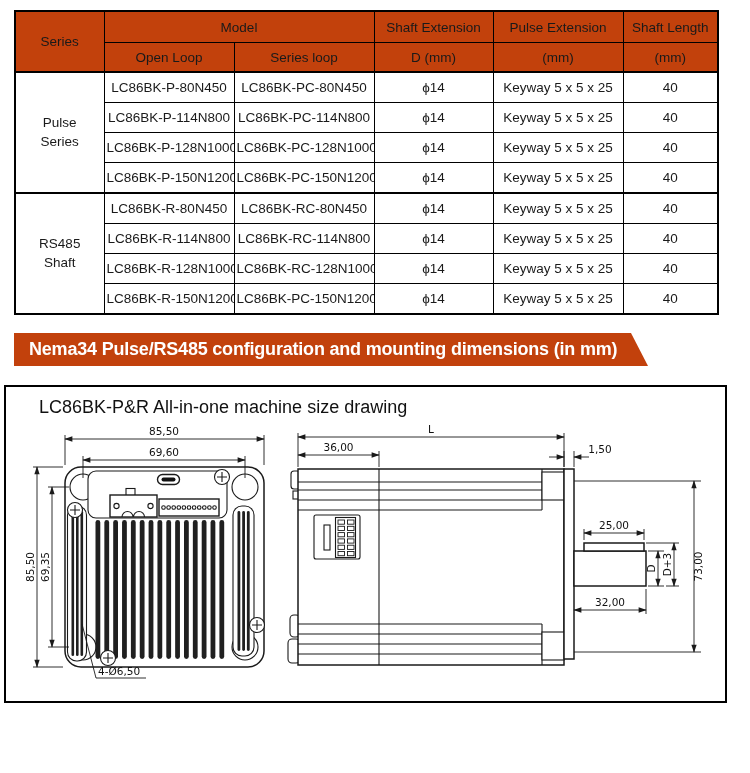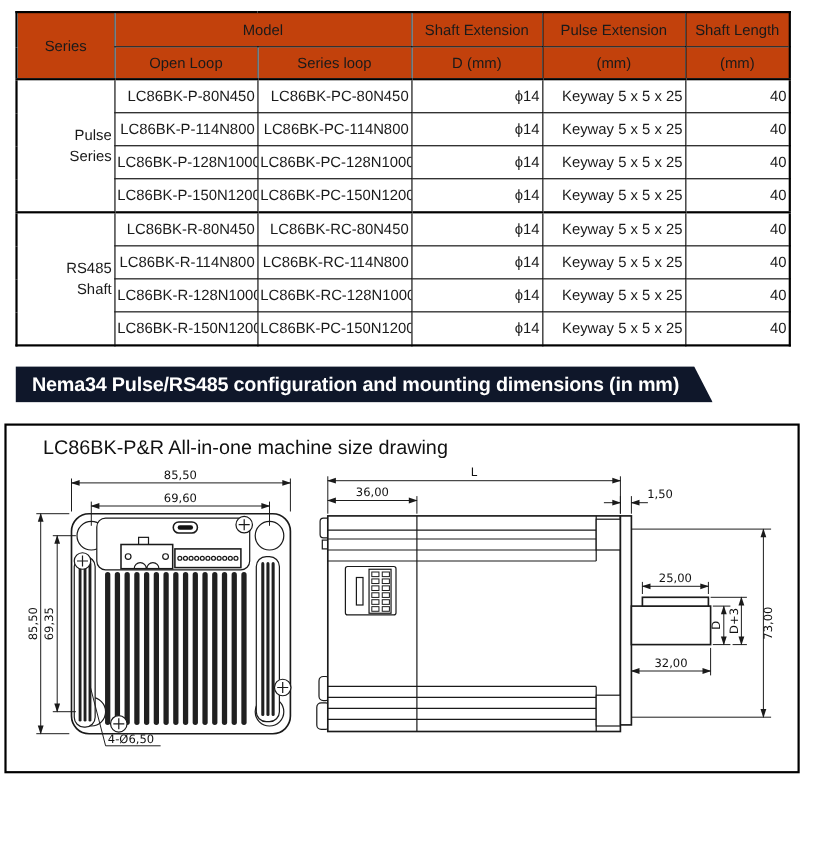--- a/index.html
+++ b/index.html
@@ -8,21 +8,21 @@
   
   .spec-table{position:absolute;left:14px;top:10px;border-collapse:collapse;table-layout:fixed;width:703px;}
   .spec-table th,.spec-table td{
     border:1.4px solid #000;text-align:center;vertical-align:middle;
     font-size:13.5px;font-weight:400;padding:0 2px;overflow:hidden;white-space:nowrap;
   }
   .spec-table{border:2px solid #000;}
   .spec-table thead th{background:#c2410c;}
   .spec-table thead tr.h1 th{height:30px;}
   .spec-table thead tr.h2 th{height:28px;}
-  .spec-table tbody td{height:29px;background:#fff;text-align:right;}
+  .spec-table tbody td{height:29px;background:#fff;}
   .spec-table td.series-cell{white-space:pre-line;line-height:1.35;}
   .spec-table tr.section-start td{border-top:2px solid #000;}
 
   
   .banner{
     position:absolute;left:14px;top:333px;width:634px;height:33px;
     clip-path:polygon(0 0, calc(100% - 17px) 0, 100% 100%, 0 100%);
     display:flex;align-items:center;
   }
   .banner-text{
@@ -131,21 +131,21 @@
     <tr>
       <td>LC86BK-R-150N1200</td>
       <td>LC86BK-PC-150N1200</td>
       <td>ϕ14</td>
       <td>Keyway 5 x 5 x 25</td>
       <td>40</td>
     </tr>
   </tbody>
 </table>
 
-<div class="banner" id="banner" style="background: #0f172a; text-align: right;">
+<div class="banner" id="banner" style="background: #c2410c; text-align: right;">
   <span class="banner-text">Nema34 Pulse/RS485 configuration and mounting dimensions (in mm)</span>
 </div>
 
 <div class="drawing-panel">
   <div class="drawing-title">LC86BK-P&amp;R All-in-one machine size drawing</div>
 
   <svg class="drawing-svg" width="719" height="314" viewBox="0 0 719 314">
     <defs>
       <marker id="arw" viewBox="0 0 10 10" refX="9.2" refY="5" markerWidth="11" markerHeight="8" orient="auto-start-reverse" markerUnits="userSpaceOnUse">
         <path d="M0,1.7 L10,5 L0,8.3 Z" fill="#1a1a1a"></path>

